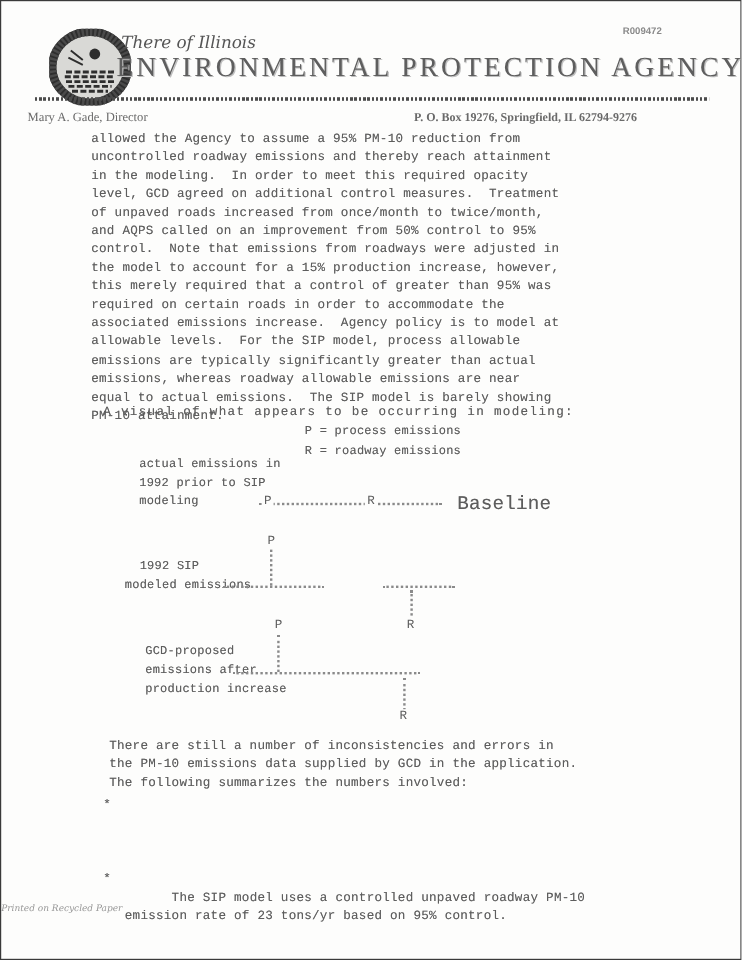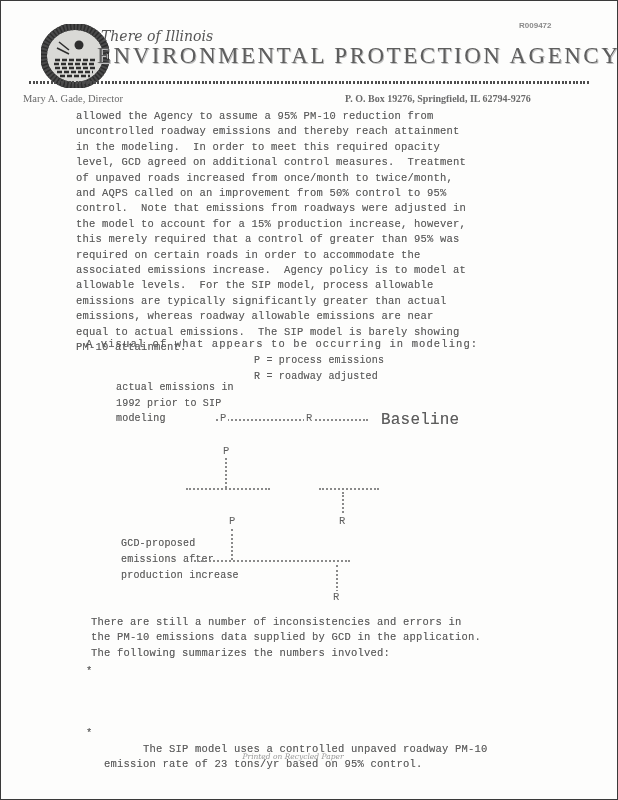--- a/index.html
+++ b/index.html
@@ -89,21 +89,21 @@
   .row3-label{left:120px;top:535px;line-height:16px;}
   .row3-line{left:193px;top:559px;width:156px;}
   .row3-vline-r{left:335px;top:564px;height:27px;}
   .row3-r{left:330px;top:590px;}
   
   .para3{left:90px;top:614px;}
   .bullet-list{left:85px;top:663px;}
   .bullet-item{position:relative;padding-left:18px;margin-bottom:16px;}
   .bullet-marker{position:absolute;left:0;top:0;}
   .footer-note{
-    left:0;top:751px;width:584px;text-align:center;
+    left:0;top:751px;width:584px;
     font-family:"DejaVu Serif","Liberation Serif",serif;
     font-style:italic;font-size:7.5px;color:#979797;filter:blur(0.5px);
   }
 </style>
 </head>
 <body>
 
 <div class="page">
 
   <div class="abs seal">
@@ -134,32 +134,34 @@
 required on certain roads in order to accommodate the
 associated emissions increase.  Agency policy is to model at
 allowable levels.  For the SIP model, process allowable
 emissions are typically significantly greater than actual
 emissions, whereas roadway allowable emissions are near
 equal to actual emissions.  The SIP model is barely showing
 PM-10 attainment.</div>
   <div class="abs typew pre para2">A visual of what appears to be occurring in modeling:</div>
 
   <div class="abs typew pre legend"><span>P = process emissions</span>
-<span>R = roadway adjusted</span></div>
+<span>R = roadway emissions</span></div>
 
   <div class="abs typew pre diag-label row1-label">actual emissions in
 1992 prior to SIP
 modeling</div>
   <div class="abs dline row1-line"></div>
   <span class="abs mark row1-p">P</span>
   <span class="abs mark row1-r">R</span>
   <div class="abs typew baseline-label">Baseline</div>
 
   <span class="abs mark row2-p">P</span>
   <div class="abs vline row2-vline-p"></div>
+  <div class="abs typew pre diag-label row2-label">  1992 SIP
+modeled emissions</div>
   <div class="abs dline row2-line-a"></div>
   <div class="abs dline row2-line-b"></div>
   <div class="abs vline row2-vline-r"></div>
   <span class="abs mark row2-r">R</span>
 
   <span class="abs mark row3-p">P</span>
   <div class="abs vline row3-vline-p"></div>
   <div class="abs typew pre diag-label row3-label">GCD-proposed
 emissions after
 production increase</div>

